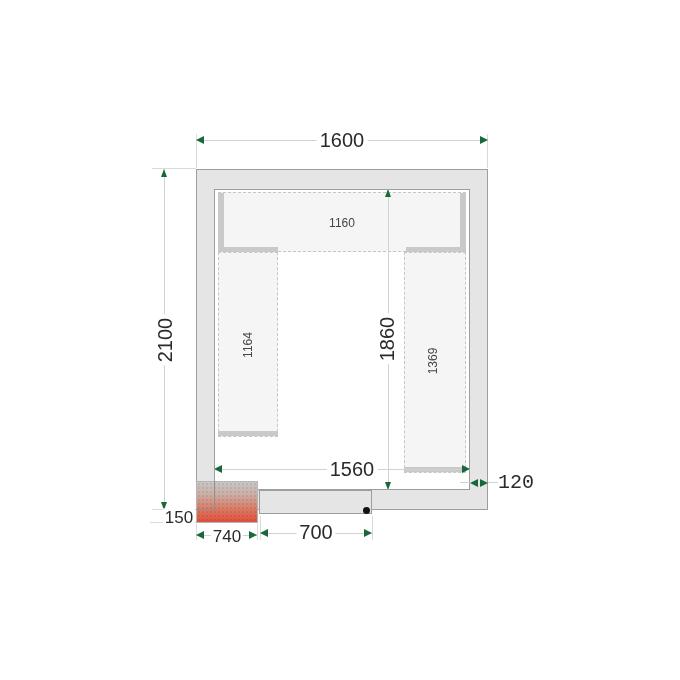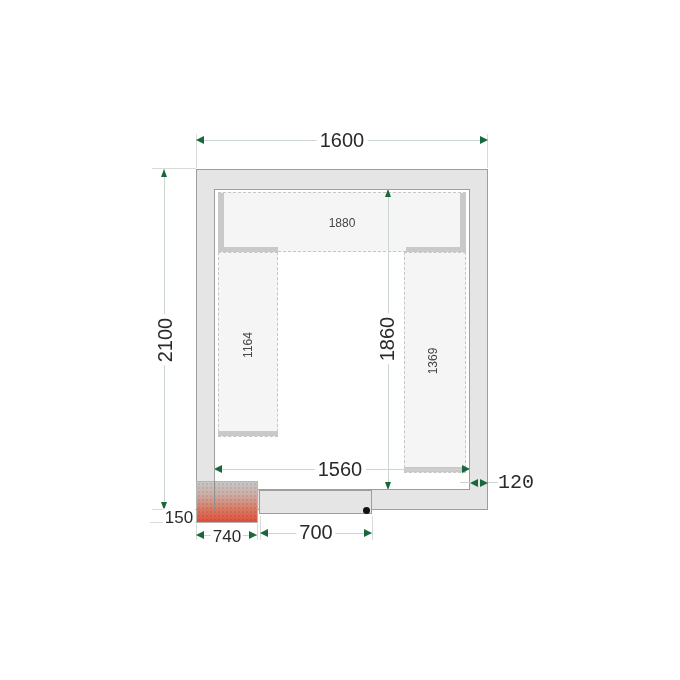--- a/index.html
+++ b/index.html
@@ -54,21 +54,21 @@
   <div class="abs shelf" style="left:218px;top:252px;width:60px;height:185px;"></div>
   <div class="abs shelf" style="left:404px;top:252px;width:62px;height:221px;"></div>
 
   <div class="abs bar" style="left:218px;top:193px;width:6px;height:58px;"></div>
   <div class="abs bar" style="left:460px;top:193px;width:6px;height:58px;"></div>
   <div class="abs bar" style="left:218px;top:247px;width:60px;height:5px;"></div>
   <div class="abs bar" style="left:406px;top:247px;width:60px;height:5px;"></div>
   <div class="abs bar" style="left:218px;top:431px;width:60px;height:5px;"></div>
   <div class="abs bar" style="left:404px;top:467px;width:62px;height:5px;"></div>
 
-  <div class="shelf-lab" style="left:342px;top:223px;">1880</div>
+  <div class="shelf-lab" style="left:342px;top:223px;">1160</div>
   <div class="shelf-lab rot" style="left:248px;top:345px;">1164</div>
   <div class="shelf-lab rot" style="left:433px;top:361px;">1369</div>
 
   <div class="abs unit" style="left:196px;top:481px;width:62px;height:42px;"></div>
   <div class="abs dark-line" style="left:214px;top:481px;width:1px;height:29px;"></div>
   <div class="abs dark-line" style="left:196px;top:509px;width:19px;height:1px;"></div>
 
   <div class="abs door" style="left:259px;top:490px;width:113px;height:24px;"></div>
   <div class="abs dot" style="left:363px;top:507px;width:7px;height:7px;"></div>
 
@@ -87,21 +87,21 @@
   <div class="dim-lab rot" style="left:165px;top:340px;">2100</div>
 
   <div class="abs line" style="left:388px;top:189px;width:1px;height:301px;"></div>
   <div class="ar ar-u" style="left:385px;top:189px;"></div>
   <div class="ar ar-d" style="left:385px;top:482px;"></div>
   <div class="dim-lab rot" style="left:387px;top:339px;">1860</div>
 
   <div class="abs line" style="left:214px;top:469px;width:256px;height:1px;"></div>
   <div class="ar ar-l" style="left:214px;top:465px;"></div>
   <div class="ar ar-r" style="left:462px;top:465px;"></div>
-  <div class="dim-lab" style="left:340px;top:469px;">1560</div>
+  <div class="dim-lab" style="left:352px;top:469px;">1560</div>
 
   <div class="abs line" style="left:460px;top:482px;width:10px;height:1px;"></div>
   <div class="abs line" style="left:488px;top:482px;width:10px;height:1px;"></div>
   <div class="ar ar-l" style="left:470px;top:479px;"></div>
   <div class="ar ar-r" style="left:480px;top:479px;"></div>
   <div class="dim-lab" style="left:516px;top:483px;background:transparent;font-family:Liberation Mono, monospace;">120</div>
 
   <div class="abs ext" style="left:156px;top:509px;width:40px;height:1px;"></div>
   <div class="abs ext" style="left:150px;top:522px;width:46px;height:1px;"></div>
   <div class="ar ar-u sm" style="left:163px;top:510px;"></div>

